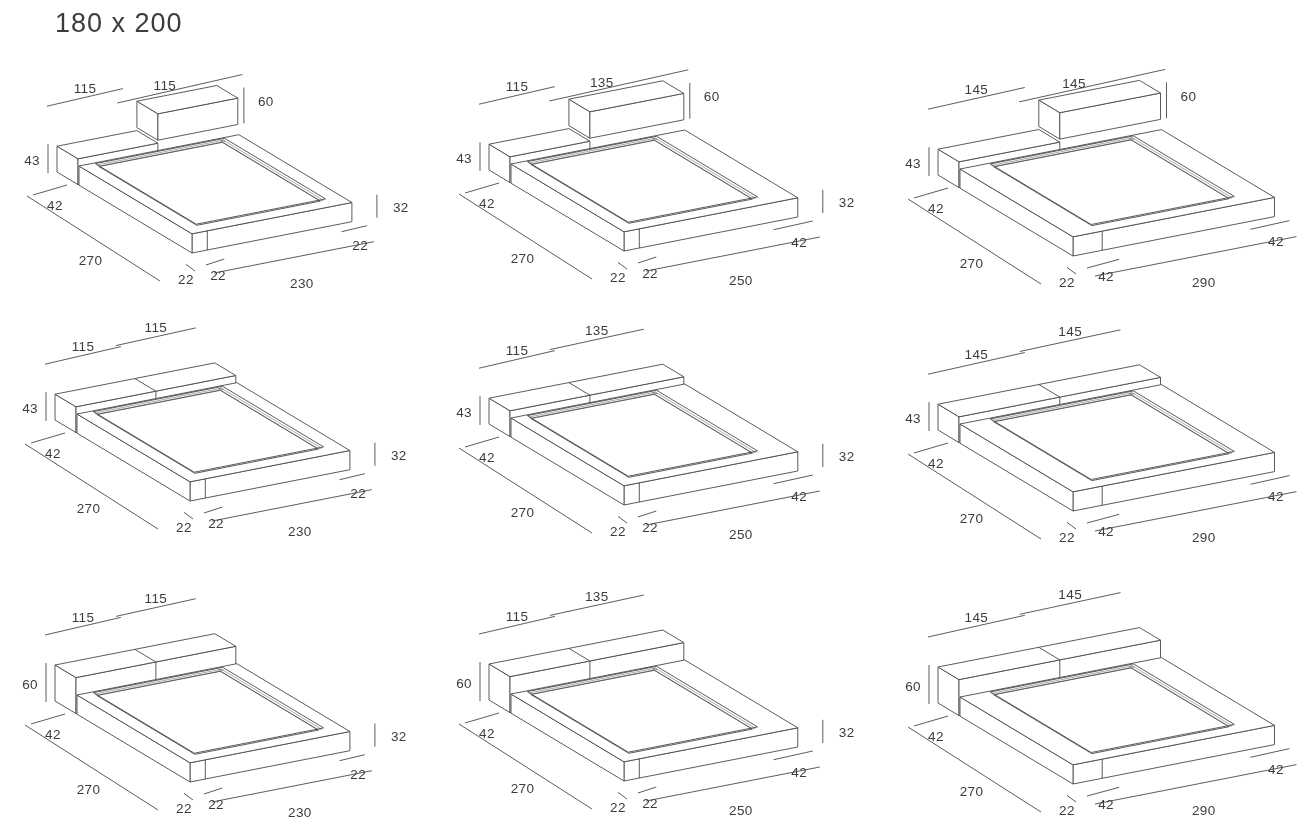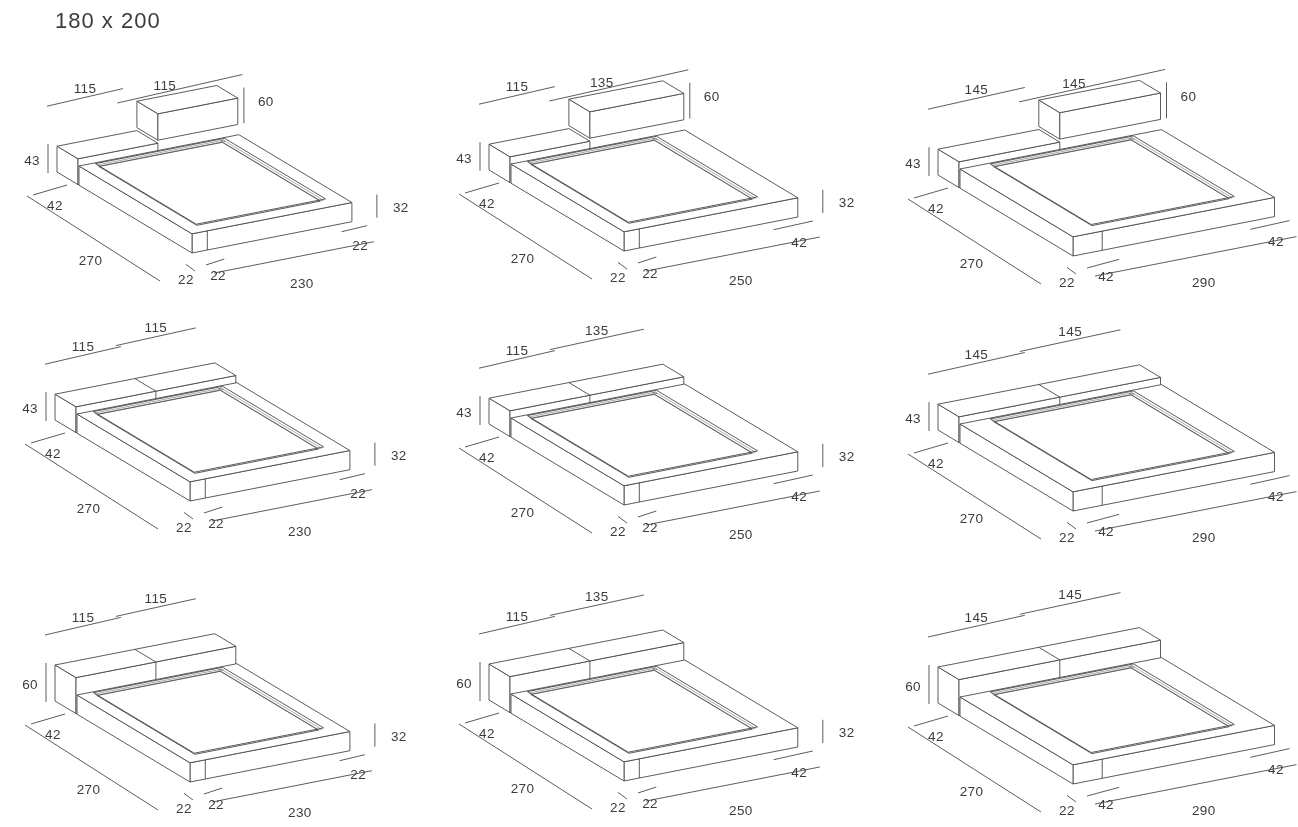--- a/index.html
+++ b/index.html
@@ -1,18 +1,18 @@
 <!DOCTYPE html>
 <html><head>
 <meta charset="utf-8">
 <style>
   html,body{margin:0;padding:0;background:#fff;}
   .stage{position:relative;width:1298px;height:827px;background:var(--bg,#fff);overflow:hidden;
          font-family:"Liberation Sans",sans-serif;}
-  .page-title{position:absolute;left:55px;top:8px;font-size:22px;letter-spacing:1px;
+  .page-title{position:absolute;left:55px;top:8px;font-size:27px;letter-spacing:1px;
               color:var(--text,#3c3c3c);}
   svg.bed{position:absolute;overflow:visible;}
   svg.bed path{stroke:var(--line,#4a4a4a);stroke-width:0.9;fill:none;stroke-linejoin:round;}
   svg.bed path.f{fill:#ffffff;}
   svg.bed path.hatch-band{stroke:#5a5a5a;stroke-width:0.5;}
   svg.bed text{font-family:"Liberation Sans",sans-serif;font-size:13.5px;fill:var(--text,#3c3c3c);
                letter-spacing:0.4px;}
 </style>
 </head>
 <body>

